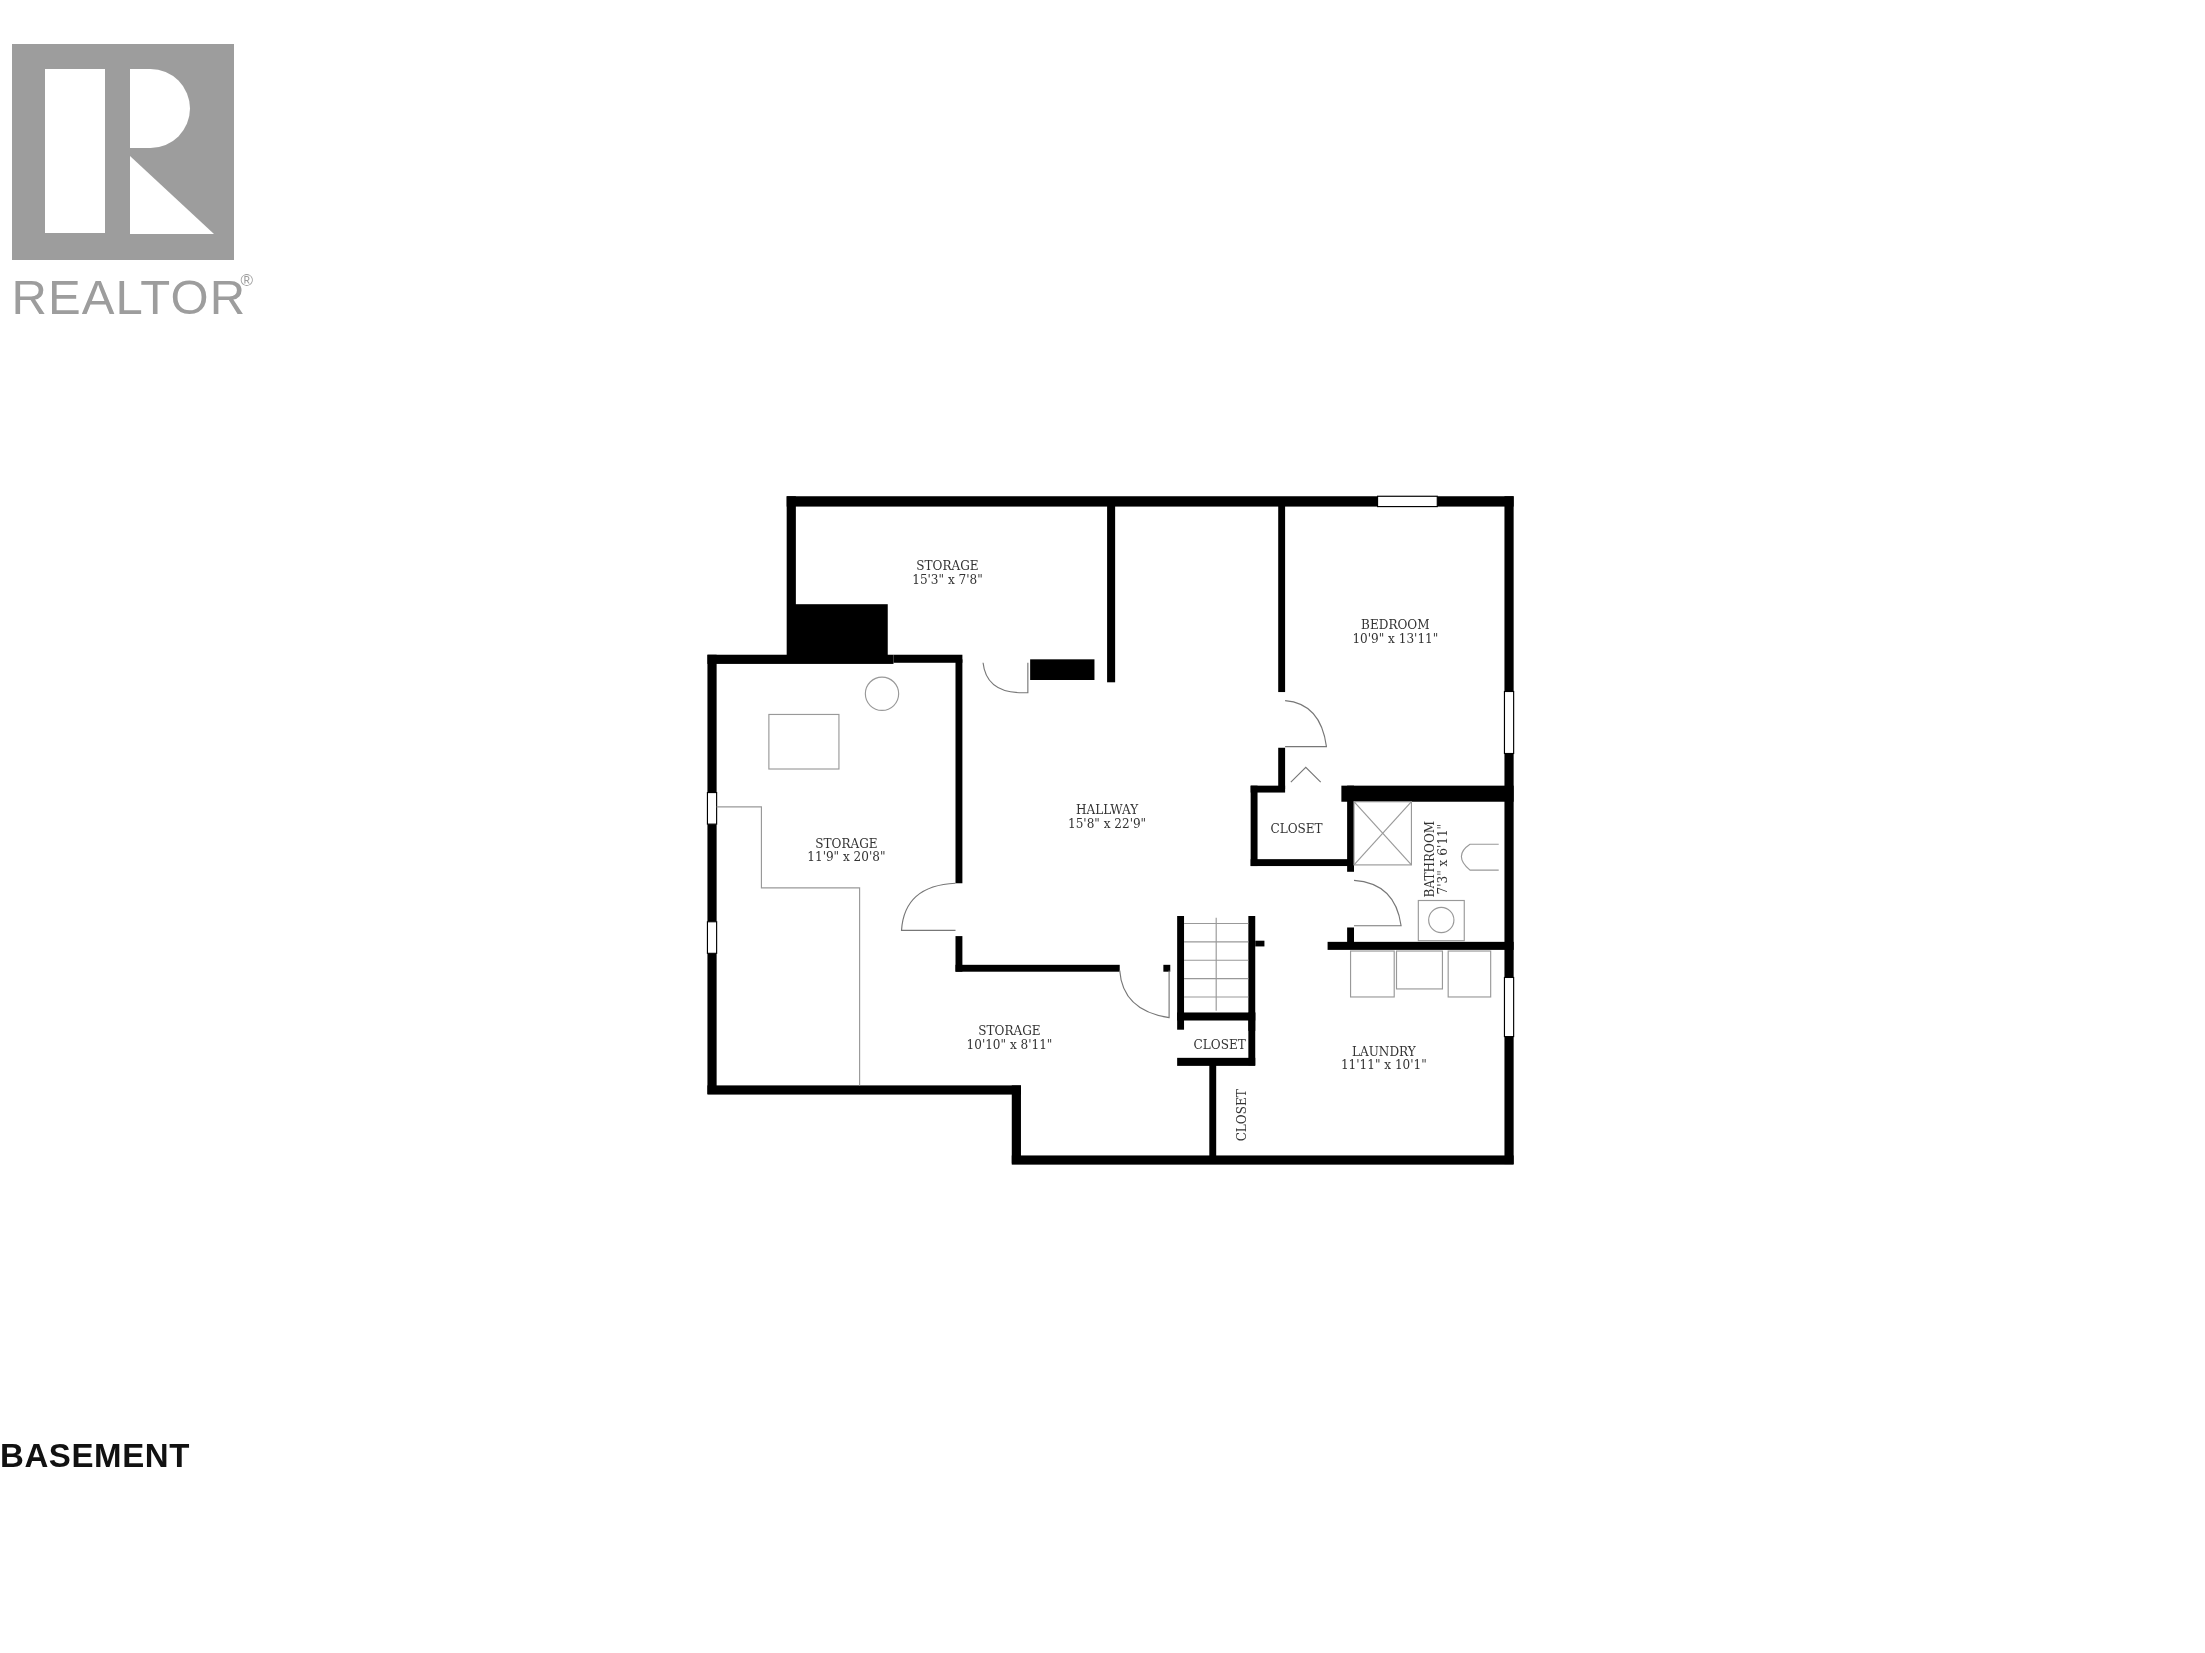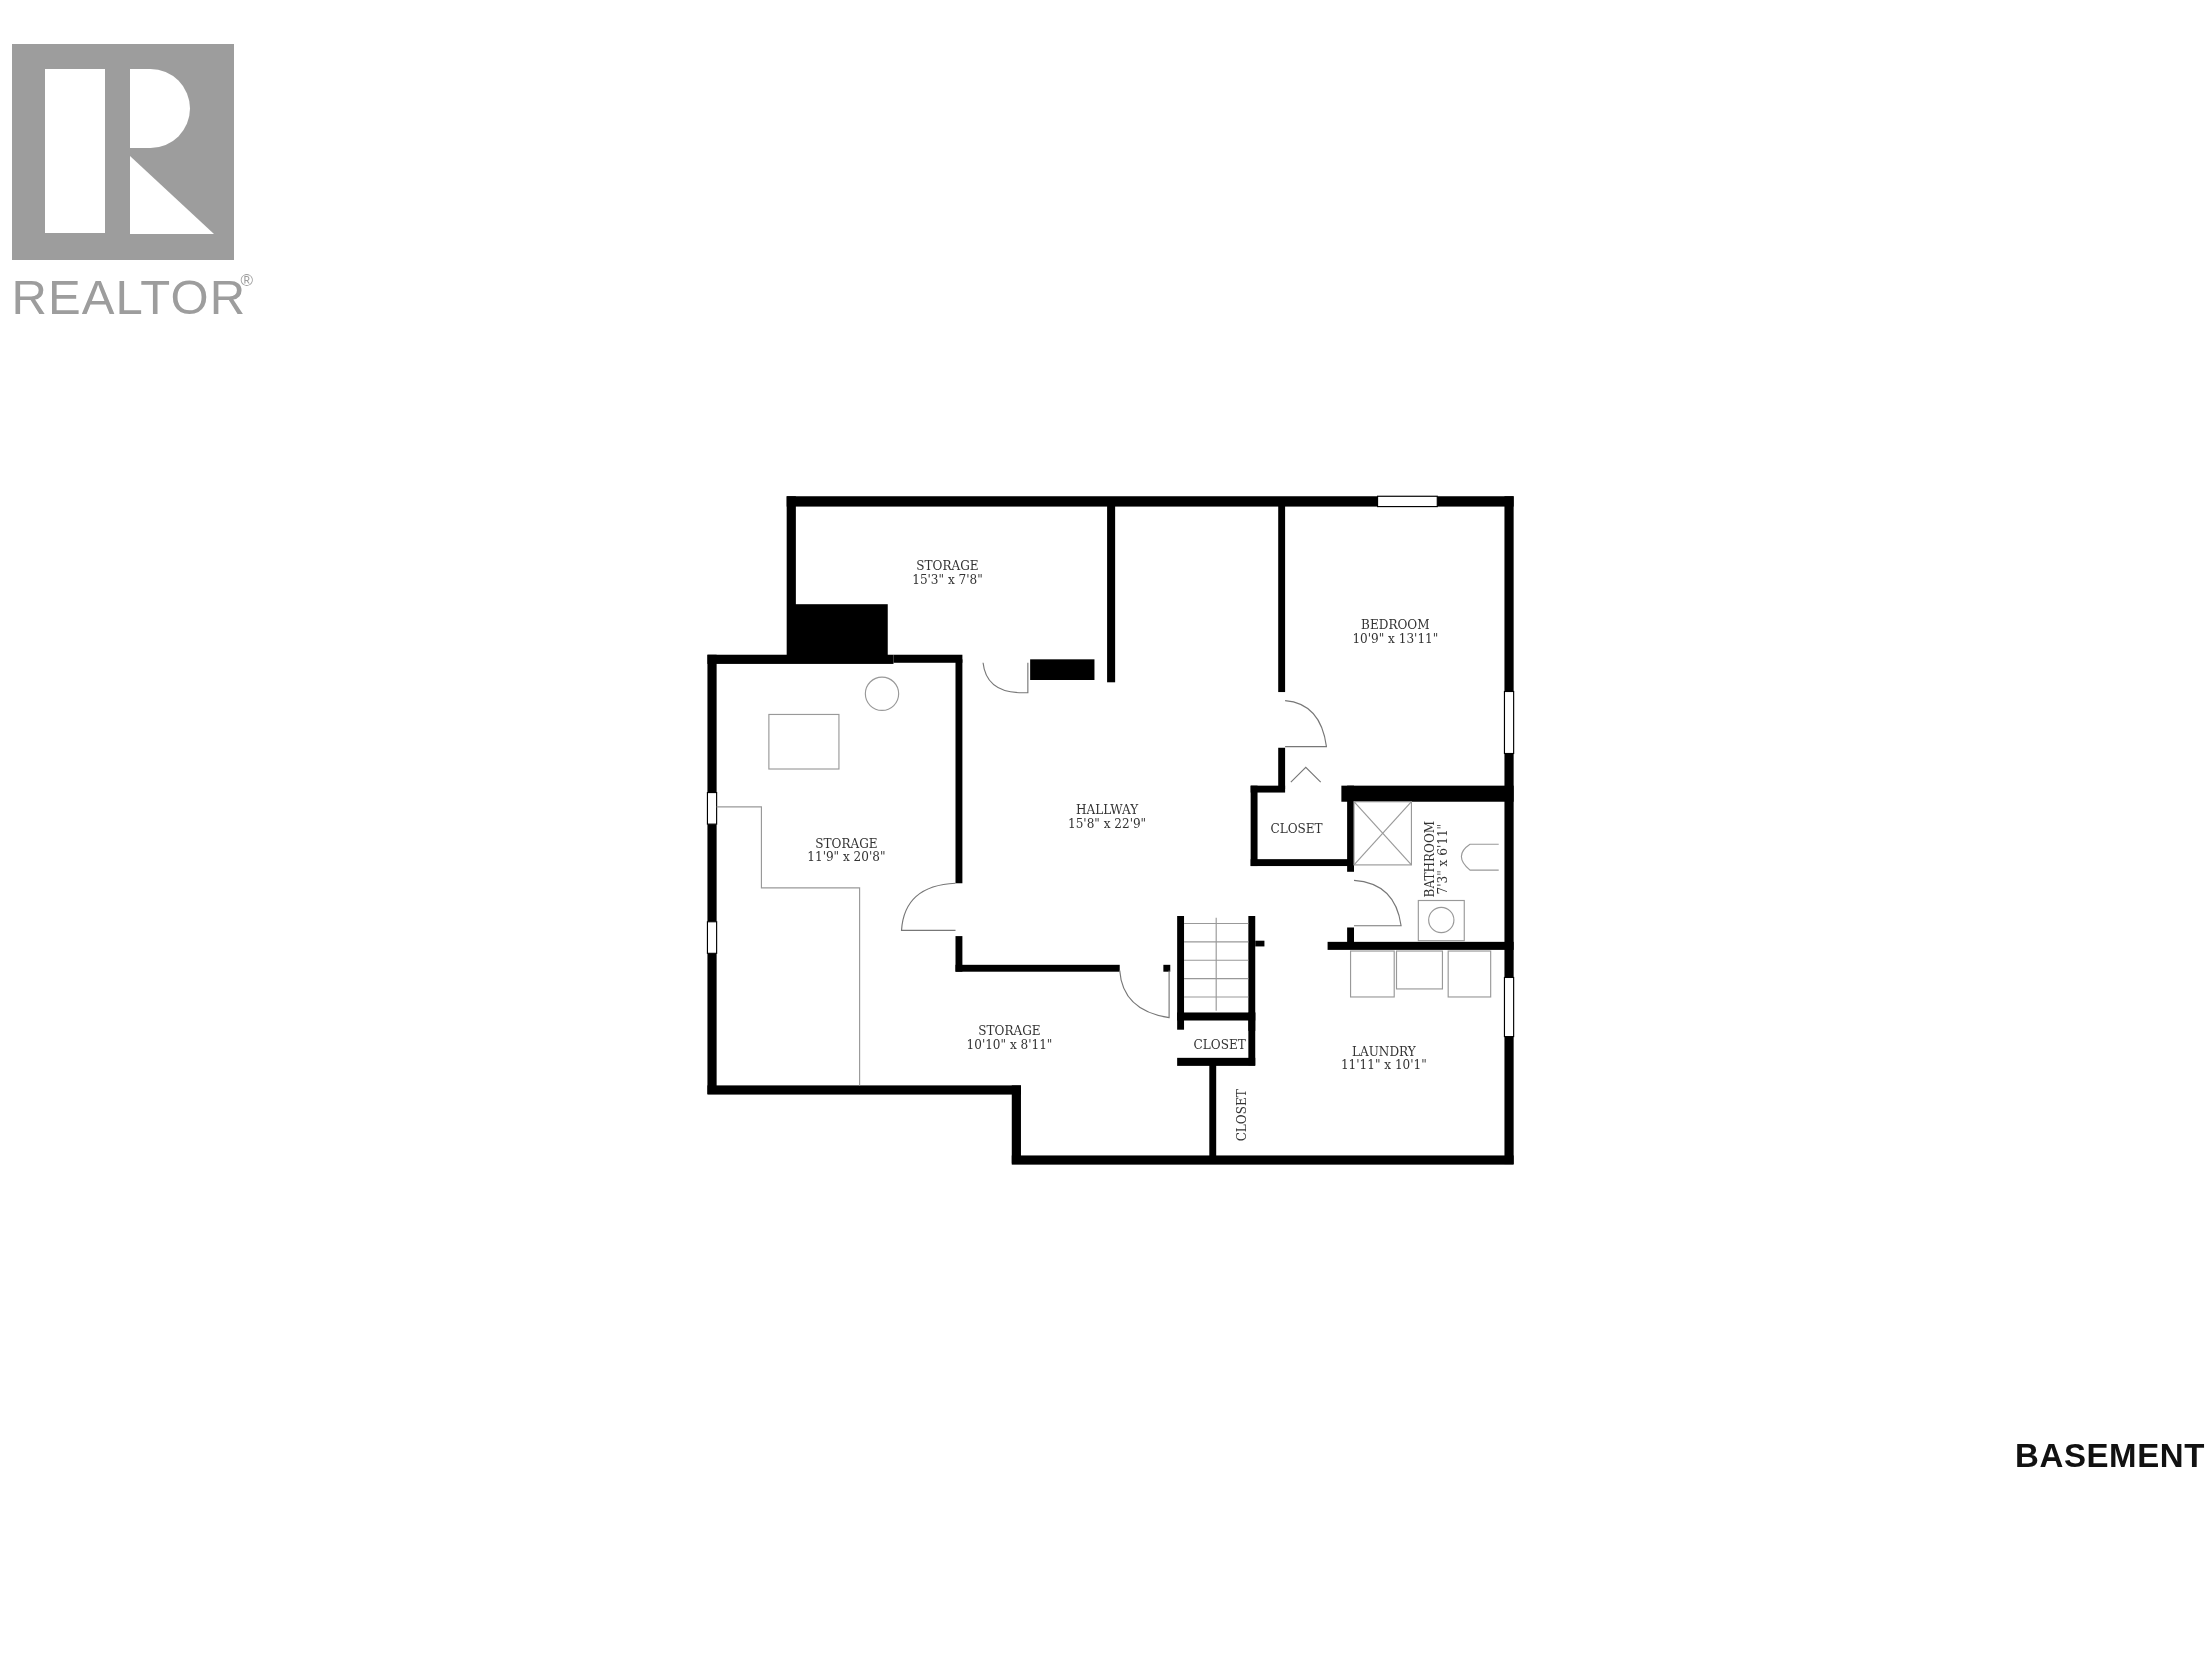--- a/index.html
+++ b/index.html
@@ -6,21 +6,21 @@
   body { width:2205px; height:1654px; position:relative; overflow:hidden; font-family:"DejaVu Sans", sans-serif; }
   #logo { position:absolute; left:11.5px; top:44px; width:224px; height:281px; }
   #logo .box { position:absolute; left:0; top:0; width:222px; height:216px; background:#9d9d9d; }
   #logo .bar1 { position:absolute; left:33px; top:25px; width:60px; height:164px; background:#fff; }
   #logo .rbowl { position:absolute; left:118px; top:25px; width:60px; height:79px; background:#fff; border-radius:0 40px 40px 0; }
   #logo .rleg { position:absolute; left:118px; top:112px; width:0; height:0; border-left:0 solid transparent; border-bottom:78px solid #fff; border-right:84px solid transparent; }
   #logo .word { position:absolute; left:0; top:225px; font-family:"Liberation Sans", sans-serif; font-size:49px; color:#9d9d9d; letter-spacing:1.1px; font-weight:400; }
   #logo .reg { position:absolute; left:229px; top:227px; font-size:17px; color:#9d9d9d; font-family:"Liberation Sans", sans-serif; }
   svg#plan { position:absolute; left:0; top:0; }
   .lbl { font-family:"DejaVu Serif", serif; font-size:21px; fill:#333; text-anchor:middle; }
-  #title { position:absolute; left:0; width:2205px; top:1437px; text-align:right; font-family:"Liberation Sans", sans-serif; font-weight:700; font-size:33px; color:#111; letter-spacing:0.6px; }
+  #title { position:absolute; left:0; width:2205px; top:1437px; text-align:left; font-family:"Liberation Sans", sans-serif; font-weight:700; font-size:33px; color:#111; letter-spacing:0.6px; }
 </style>
 </head>
 <body>
 
 <div id="logo">
   <div class="box">
     <div class="bar1"></div>
     <div class="rbowl"></div>
     <div class="rleg"></div>
   </div>

